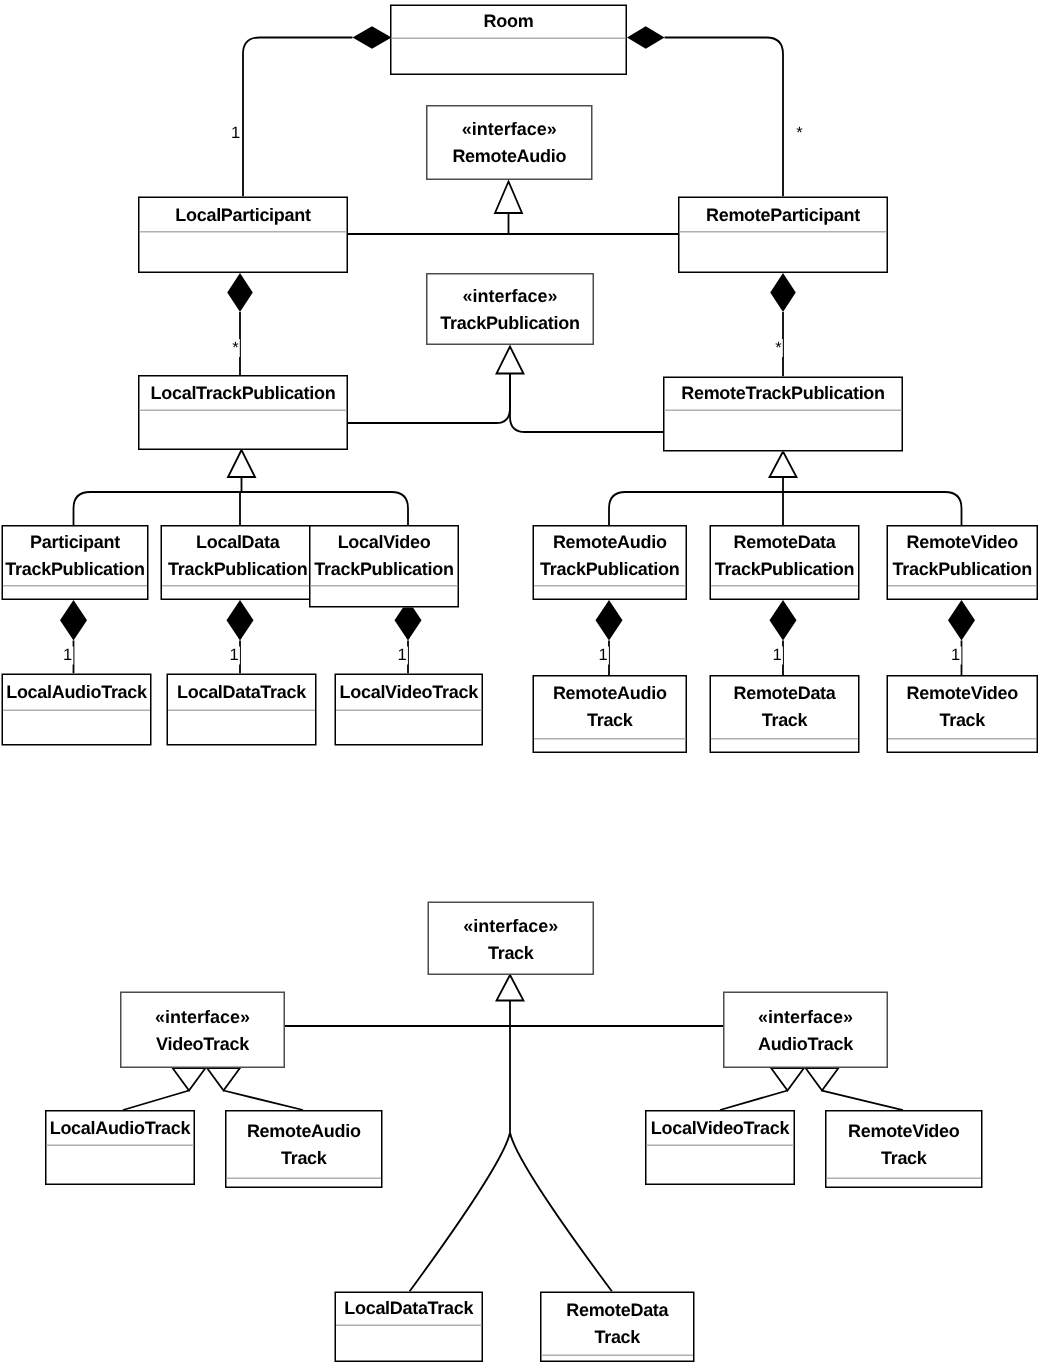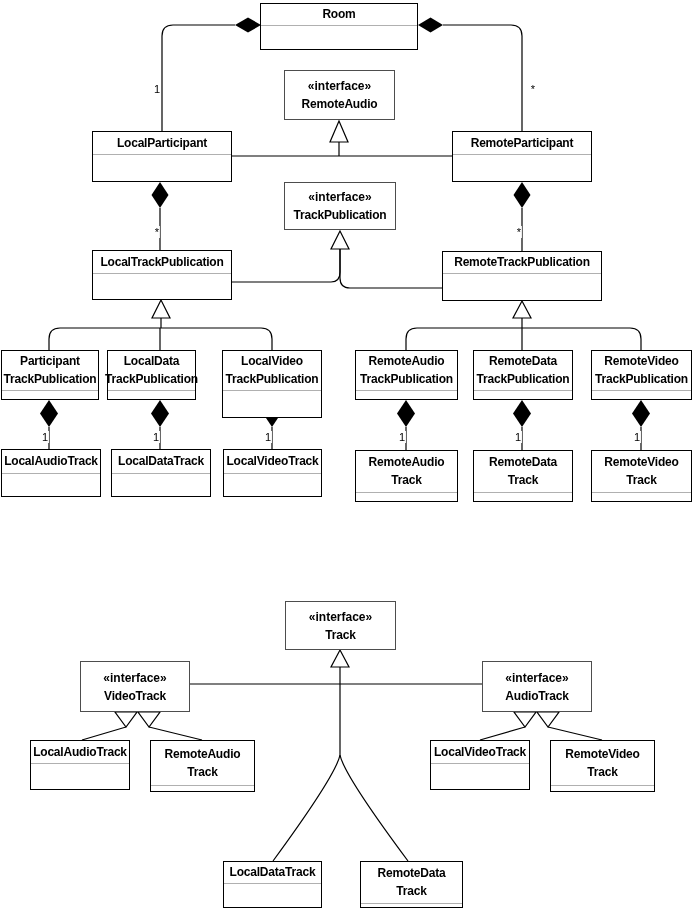--- a/index.html
+++ b/index.html
@@ -122,28 +122,28 @@
       </div>
       <div class="body" style="top: 21px;"></div>
     </div>
     <div class="node" style="left: 1px; top: 350px; width: 98px; height: 50px;">
       <div class="title" style="height: 38px;">
         <div>Participant</div>
         <div>TrackPublication</div>
       </div>
       <div class="body" style="top: 39px;"></div>
     </div>
-    <div class="node" style="left: 107px; top: 350px; width: 89px; height: 50px; padding-left: 12px;">
+    <div class="node" style="left: 107px; top: 350px; width: 103px; height: 50px; padding-left: 12px;">
       <div class="title" style="height: 38px;">
         <div>LocalData</div>
         <div>TrackPublication</div>
       </div>
       <div class="body" style="top: 39px;"></div>
     </div>
-    <div class="node" style="left: 222px; top: 350px; width: 100px; height: 68px;">
+    <div class="node" style="left: 206px; top: 350px; width: 100px; height: 55px;">
       <div class="title" style="height: 38px;">
         <div>LocalVideo</div>
         <div>TrackPublication</div>
       </div>
       <div class="body" style="top: 39px;"></div>
     </div>
     <div class="node" style="left: 355px; top: 350px; width: 103px; height: 50px;">
       <div class="title" style="height: 38px;">
         <div>RemoteAudio</div>
         <div>TrackPublication</div>

